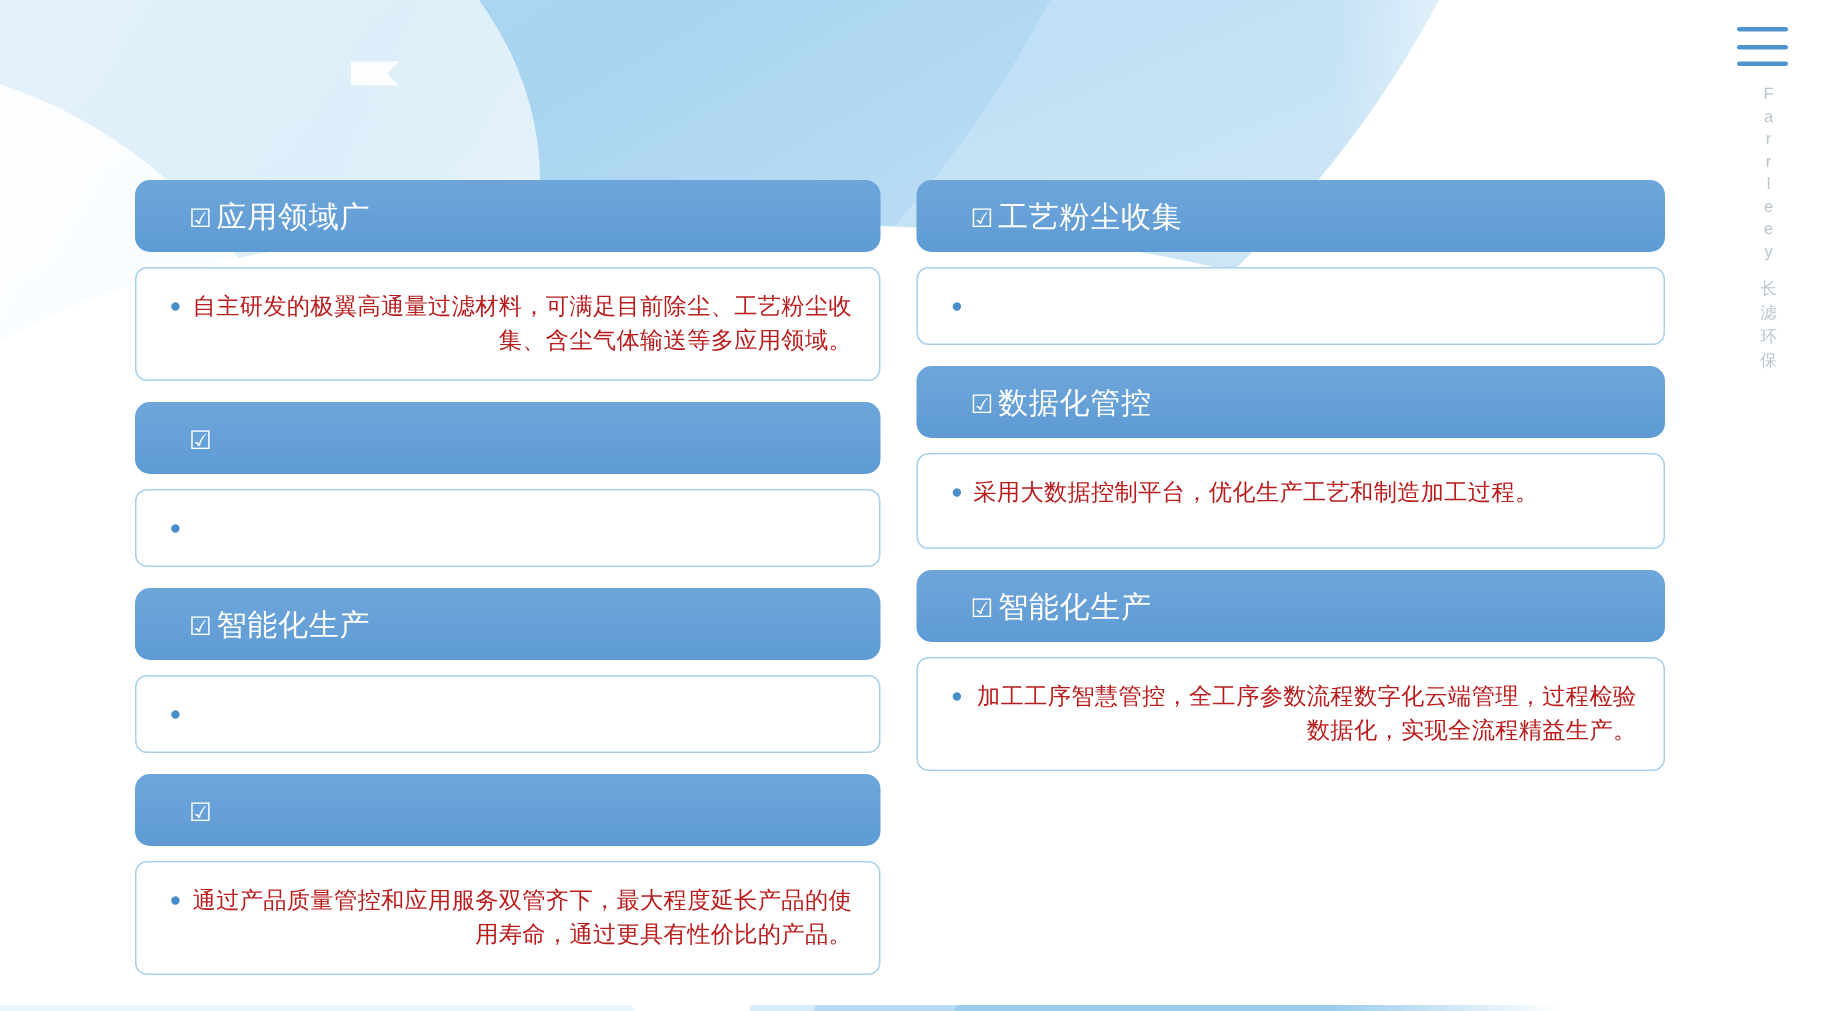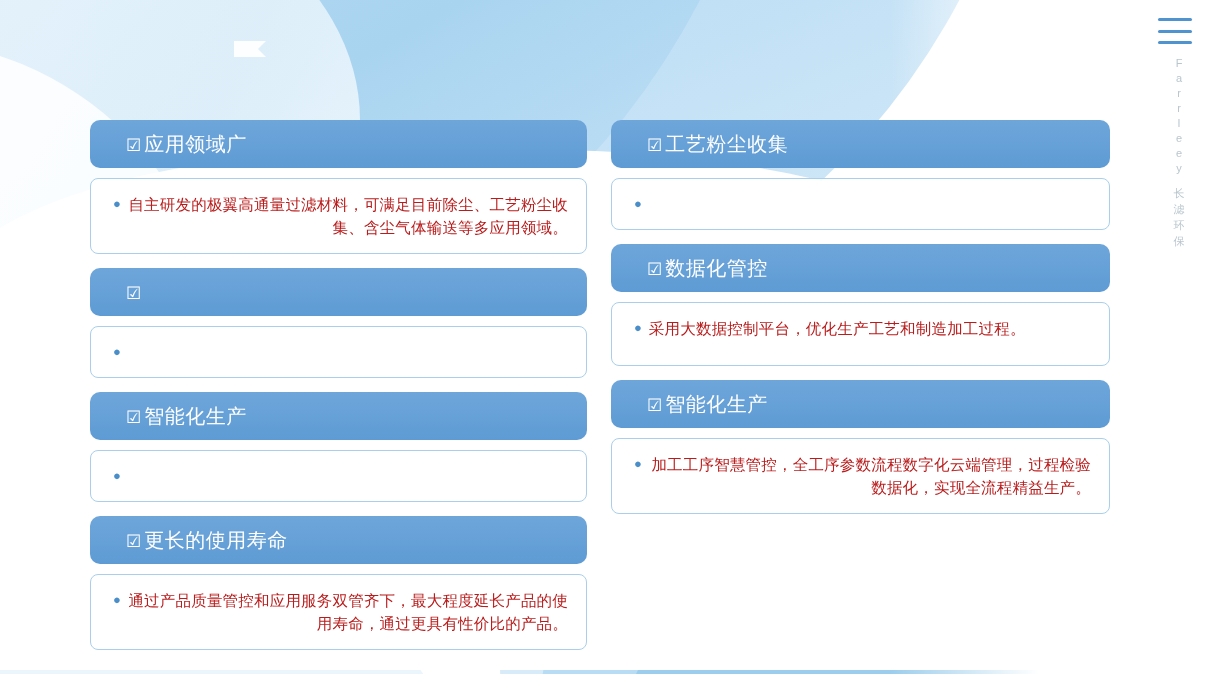--- a/index.html
+++ b/index.html
@@ -324,21 +324,20 @@
         <span class="title">智能化生产</span>
       </div>
       <div class="card-body">
         <span class="dot">●</span>
       </div>
     </div>
 
     <div class="card">
       <div class="card-head">
         <span class="tick">☑</span>
-        <span class="title">更长的使用寿命</span>
       </div>
       <div class="card-body">
         <span class="dot">●</span>
         <span class="txt">通过产品质量管控和应用服务双管齐下，最大程度延长产品的使用寿命，通过更具有性价比的产品。</span>
       </div>
     </div>
 
   </div>
 
   <div class="col col-right">

